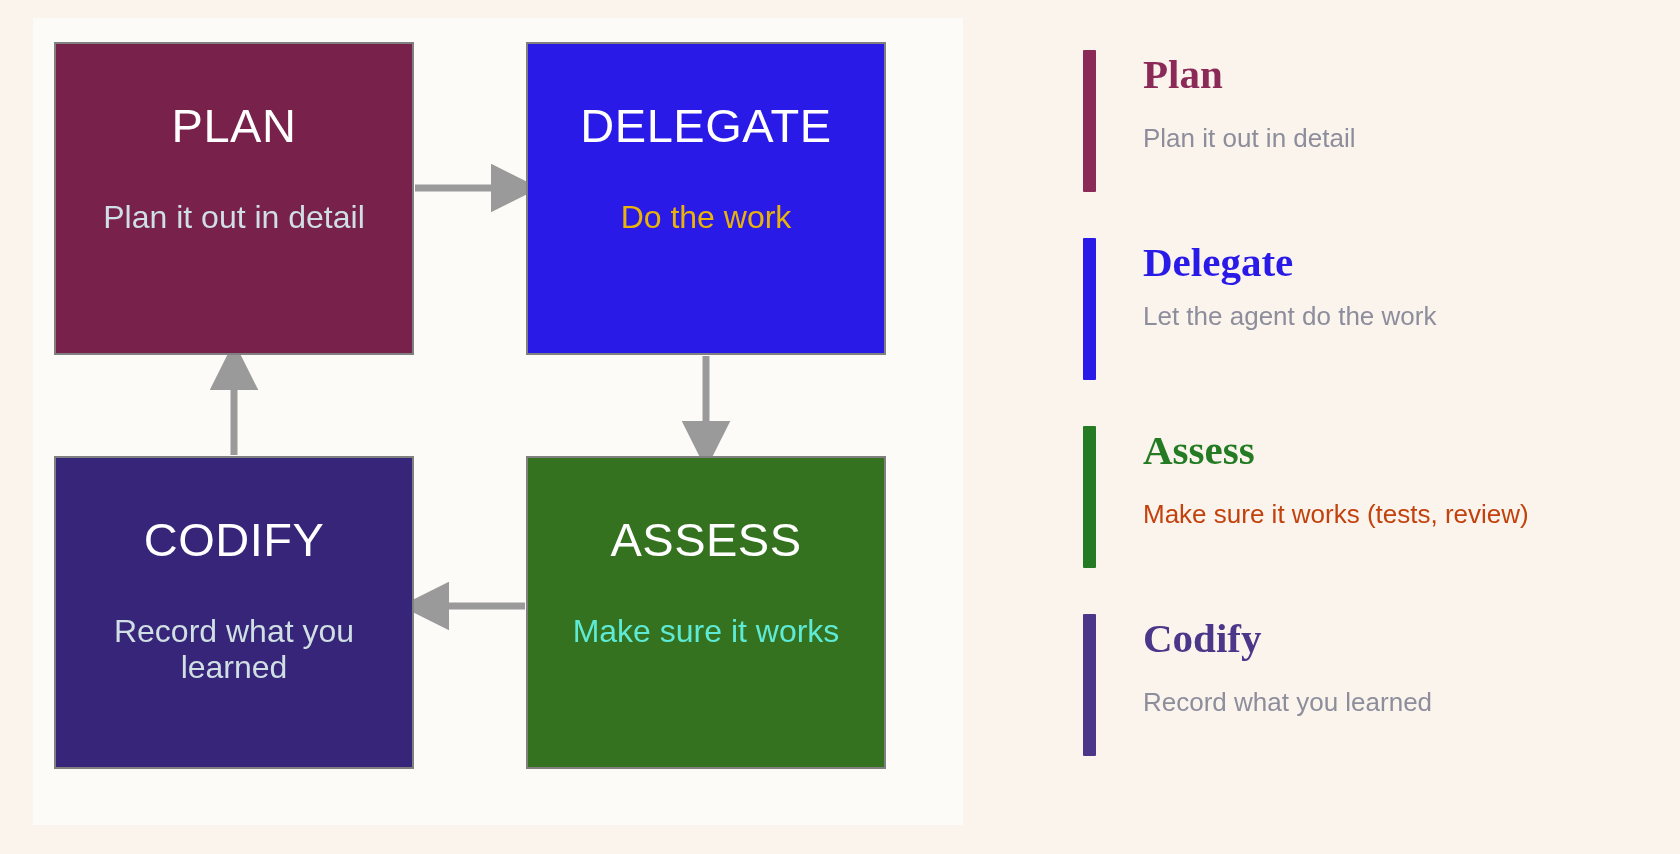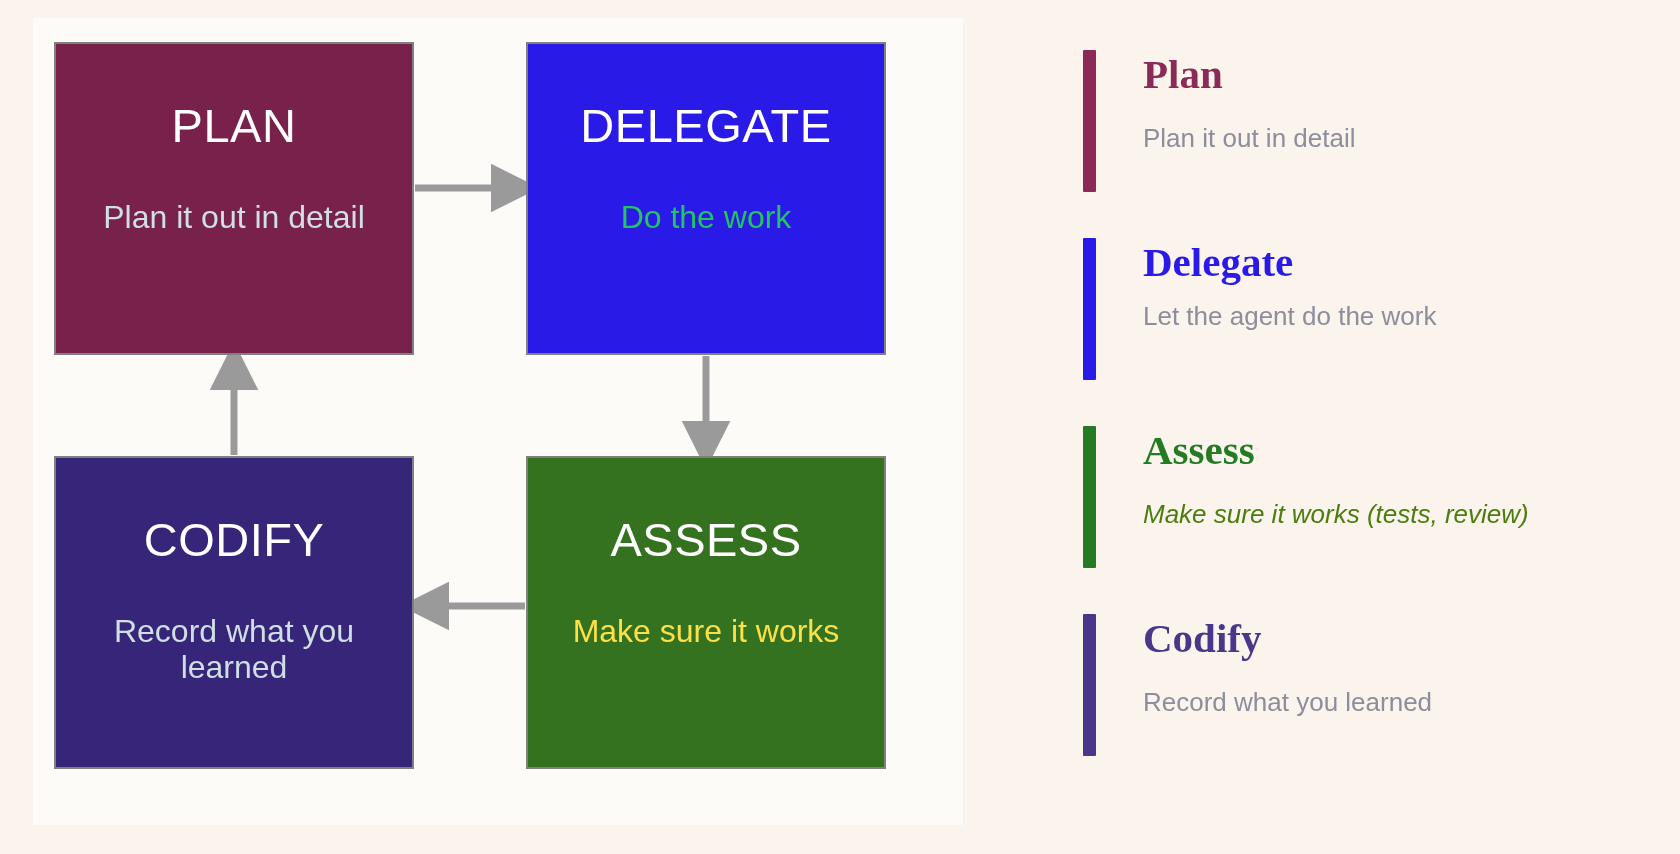--- a/index.html
+++ b/index.html
@@ -152,26 +152,26 @@
       </g>
     </svg>
 
     <div class="node" id="node-plan" style="background: rgb(120, 33, 74); border-color: rgb(128, 128, 128);">
       <div class="node-title" style="color: rgb(255, 255, 255);">PLAN</div>
       <div class="node-sub" style="color: rgb(208, 223, 227);">Plan it out in detail</div>
     </div>
 
     <div class="node" id="node-delegate" style="background: rgb(42, 26, 232); border-color: rgb(128, 128, 128);">
       <div class="node-title" style="color: rgb(255, 255, 255);">DELEGATE</div>
-      <div class="node-sub" style="color: #22c55e;">Do the work</div>
+      <div class="node-sub" style="color: #eab308;">Do the work</div>
     </div>
 
     <div class="node" id="node-assess" style="background: rgb(53, 114, 32); border-color: rgb(128, 128, 128);">
       <div class="node-title" style="color: rgb(255, 255, 255);">ASSESS</div>
-      <div class="node-sub" style="color: #fde047;">Make sure it works</div>
+      <div class="node-sub" style="color: #5eead4;">Make sure it works</div>
     </div>
 
     <div class="node" id="node-codify" style="background: rgb(54, 37, 120); border-color: rgb(128, 128, 128);">
       <div class="node-title" style="color: rgb(255, 255, 255);">CODIFY</div>
       <div class="node-sub" style="color: rgb(208, 223, 227);">Record what you learned</div>
     </div>
   </div>
 
   <div class="legend">
 
@@ -188,21 +188,21 @@
       <div class="legend-text">
         <div class="legend-title" style="color: rgb(42, 26, 232);">Delegate</div>
         <div class="legend-desc" style="color: rgb(141, 141, 156); margin-top: 20px;">Let the agent do the work</div>
       </div>
     </div>
 
     <div class="legend-item" id="legend-assess">
       <div class="legend-bar" style="background: rgb(36, 123, 36);"></div>
       <div class="legend-text">
         <div class="legend-title" style="color: rgb(36, 123, 36);">Assess</div>
-        <div class="legend-desc" style="color: #4d7c0f; font-style: italic;">Make sure it works (tests, review)</div>
+        <div class="legend-desc" style="color: #c2410c;">Make sure it works (tests, review)</div>
       </div>
     </div>
 
     <div class="legend-item" id="legend-codify">
       <div class="legend-bar" style="background: rgb(75, 55, 137);"></div>
       <div class="legend-text">
         <div class="legend-title" style="color: rgb(75, 55, 137);">Codify</div>
         <div class="legend-desc" style="color: rgb(141, 141, 156);">Record what you learned</div>
       </div>
     </div>

